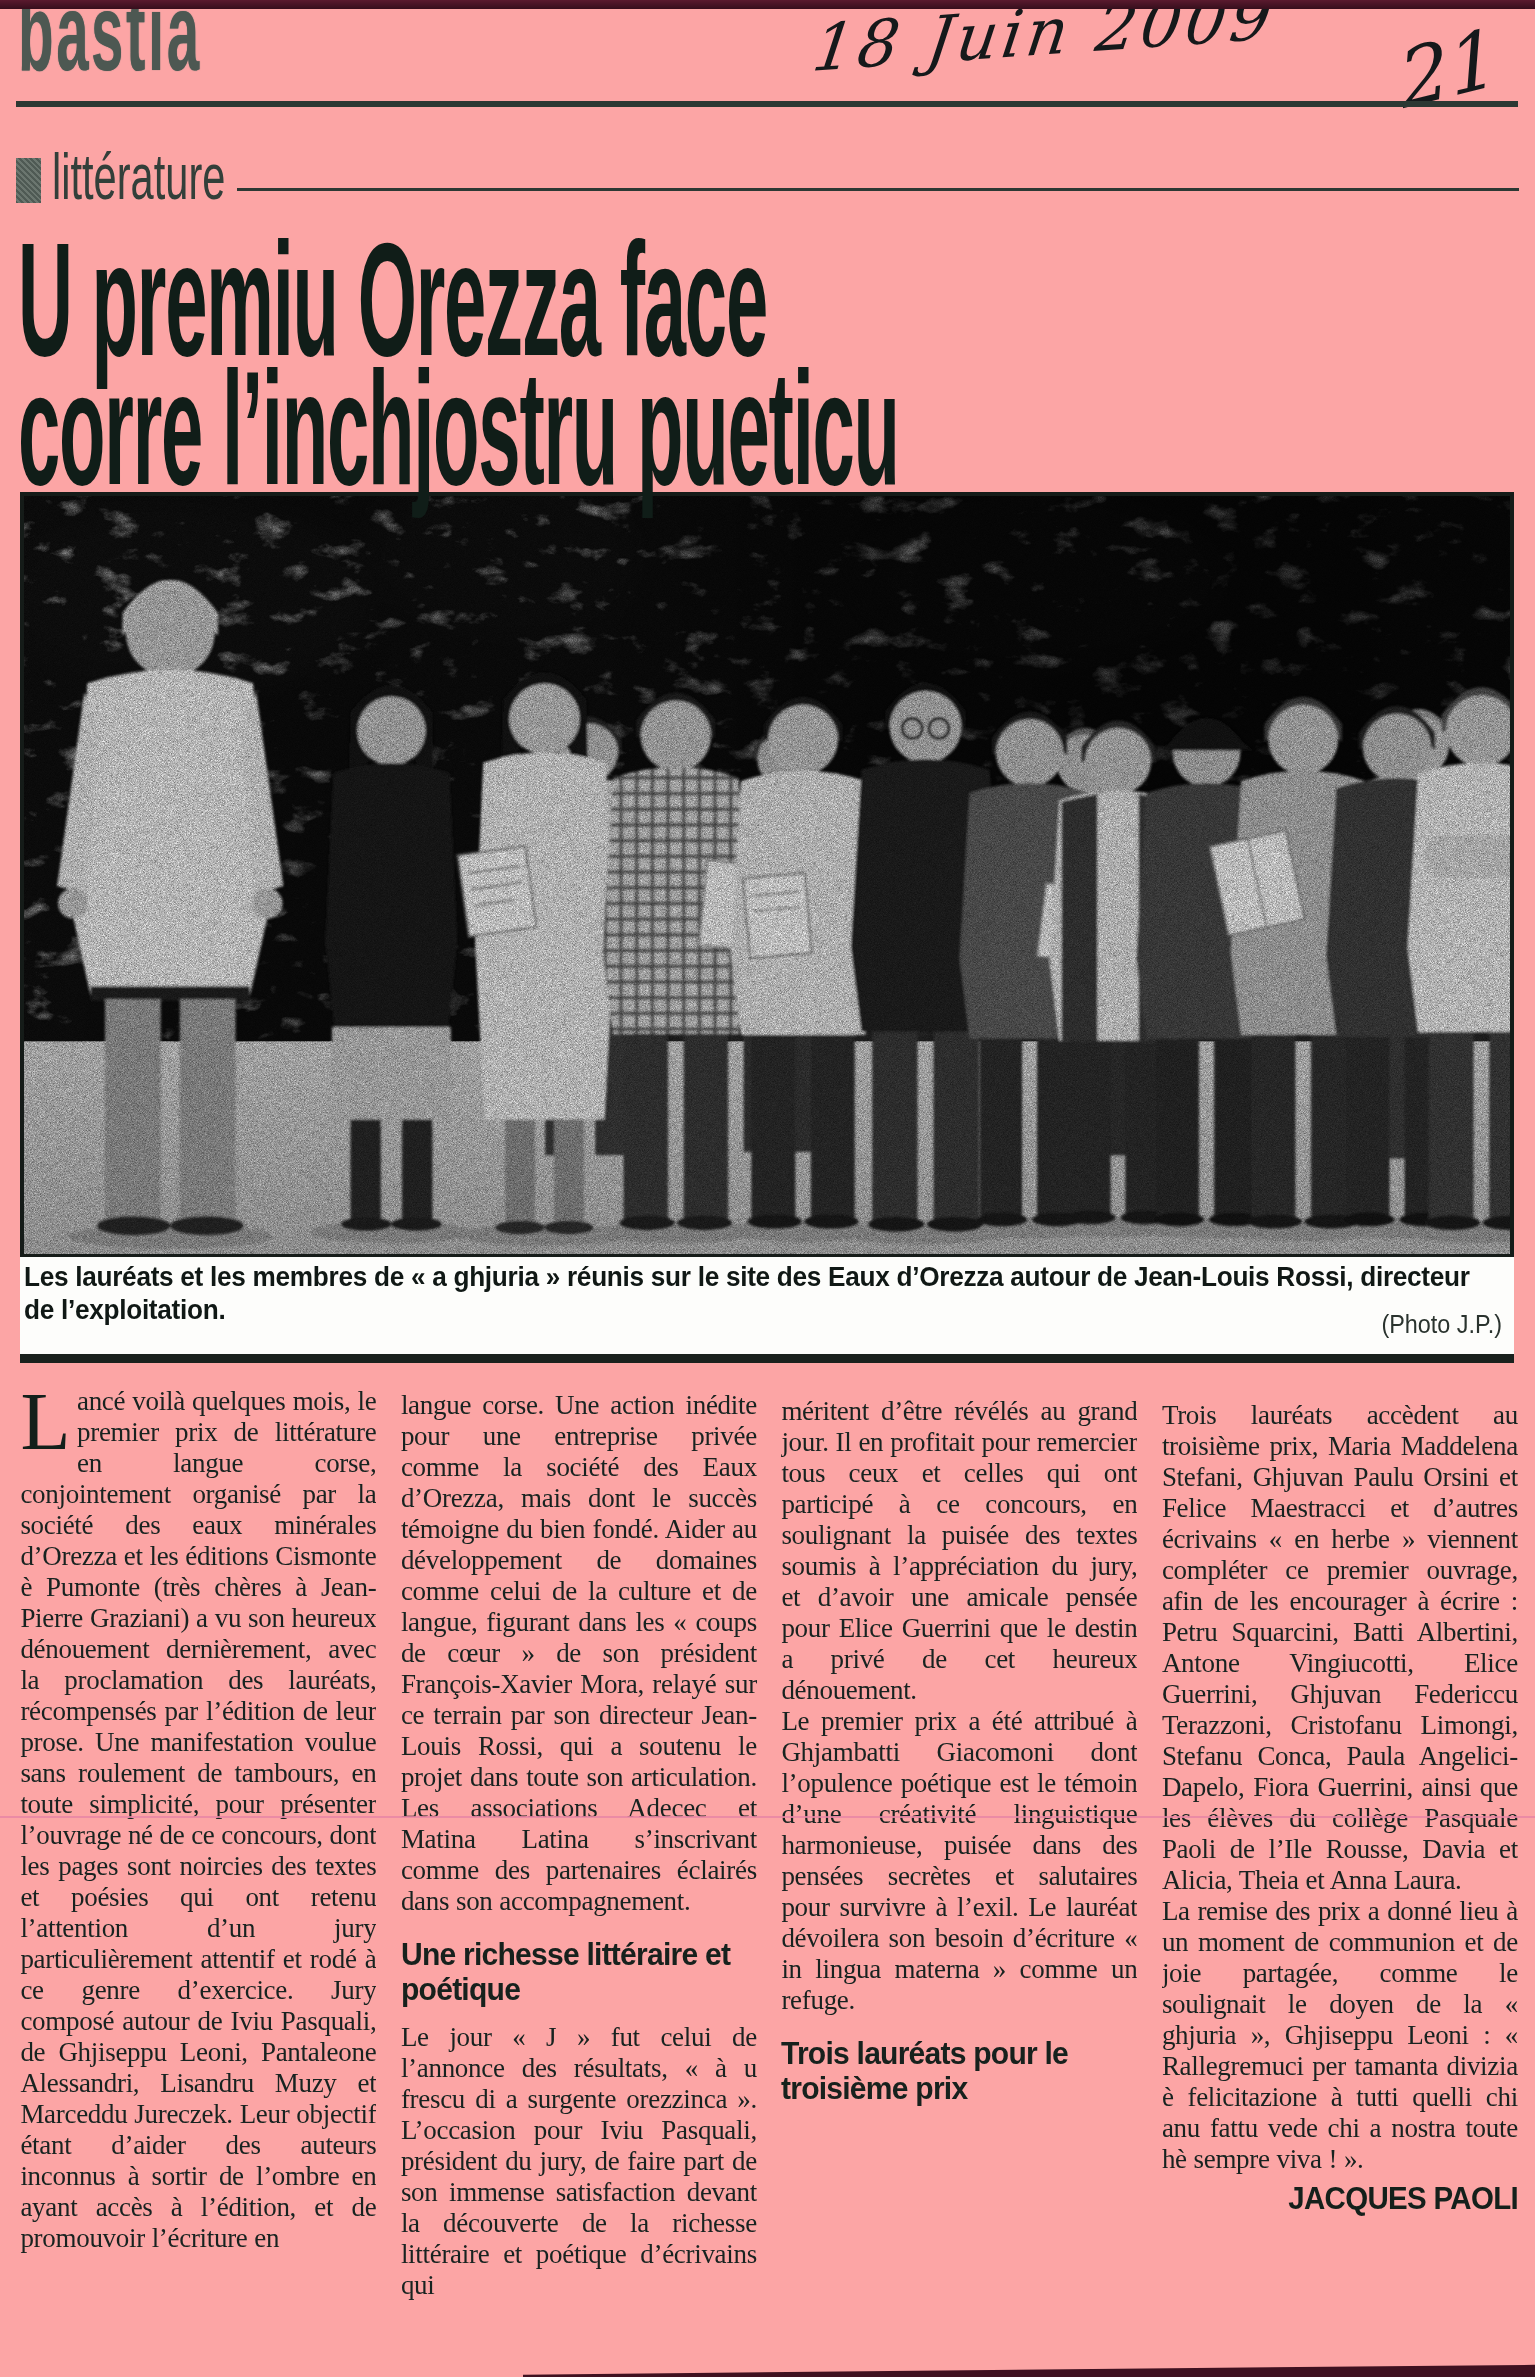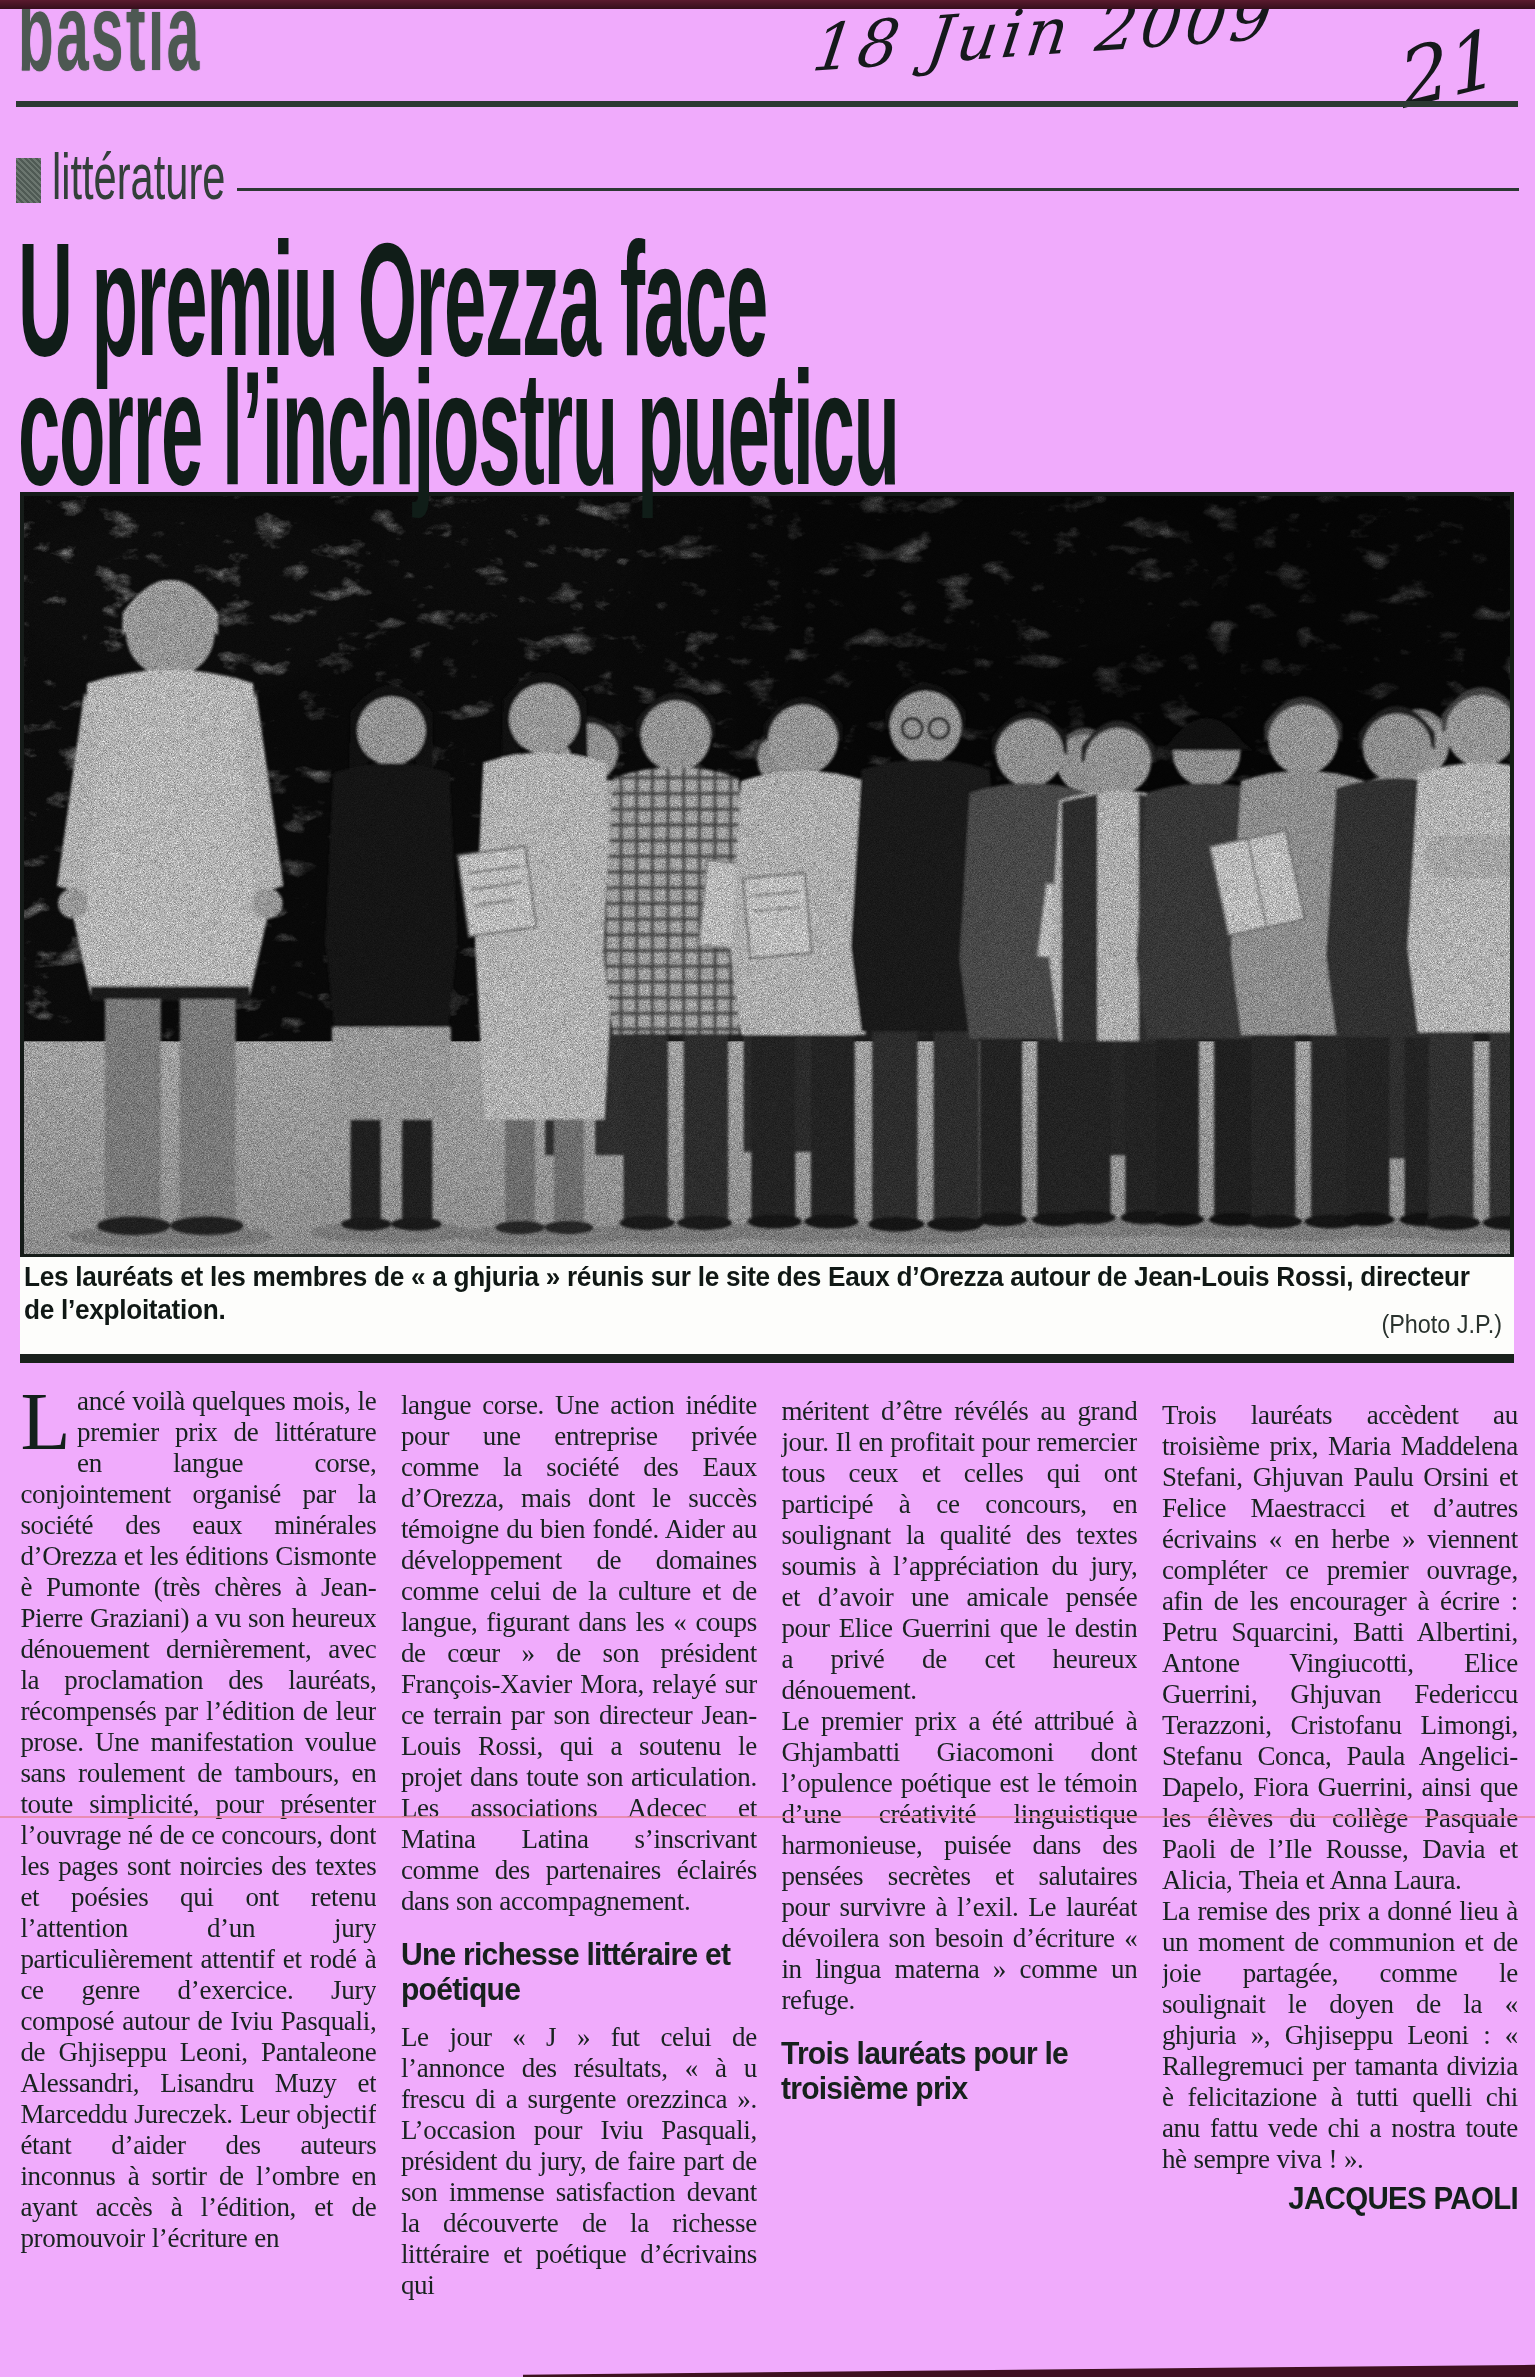--- a/index.html
+++ b/index.html
@@ -1,18 +1,18 @@
 <!DOCTYPE html>
 <html lang="fr" style="font-size:11px"><head>
 <meta charset="utf-8">
 <style>
   html,body{margin:0;padding:0;background:#e8e6e2;}
   .page{
     position:relative; width:1536px; height:2377px;
-    background:#f0abfc; overflow:hidden;
+    background:#fca5a5; overflow:hidden;
     font-family:"Liberation Serif", serif; color:#182320;
   }
   
   .topbar{position:absolute;top:0;left:0;width:1536px;height:8.8px;
     background:linear-gradient(#5a1a2e,#360e1c);z-index:9;}
   .bottombar{position:absolute;left:523px;right:0;bottom:0;height:13px;
     background:#3f1120;clip-path:polygon(0 82%,100% 6%,100% 100%,0 100%);z-index:9;}
   .scanline{position:absolute;left:0;top:1816px;width:1536px;height:2px;
     background:#e886a4;opacity:.85;z-index:8;}
 
@@ -368,21 +368,21 @@
       <p class="body-p"><span class="dropcap">L</span><span>ancé voilà quelques mois, le premier prix de littérature en langue corse, conjointement organisé par la société des eaux minérales d’Orezza et les éditions Cismonte è Pumonte (très chères à Jean-Pierre Graziani) a vu son heureux dénouement dernièrement, avec la proclamation des lauréats, récompensés par l’édition de leur prose. Une manifestation voulue sans roulement de tambours, en toute simplicité, pour présenter l’ouvrage né de ce concours, dont les pages sont noircies des textes et poésies qui ont retenu l’attention d’un jury particulièrement attentif et rodé à ce genre d’exercice. Jury composé autour de Iviu Pasquali, de Ghjiseppu Leoni, Pantaleone Alessandri, Lisandru Muzy et Marceddu Jureczek. Leur objectif étant d’aider des auteurs inconnus à sortir de l’ombre en ayant accès à l’édition, et de promouvoir l’écriture en</span></p>
     </div>
 
     <div class="col">
       <p class="body-p">langue corse. Une action inédite pour une entreprise privée comme la société des Eaux d’Orezza, mais dont le succès témoigne du bien fondé. Aider au développement de domaines comme celui de la culture et de langue, figurant dans les « coups de cœur » de son président François-Xavier Mora, relayé sur ce terrain par son directeur Jean-Louis Rossi, qui a soutenu le projet dans toute son articulation. Les associations Adecec et Matina Latina s’inscrivant comme des partenaires éclairés dans son accompagnement.</p>
       <h2 class="subhead">Une richesse littéraire et poétique</h2>
       <p class="body-p">Le jour « J » fut celui de l’annonce des résultats, « à u frescu di a surgente orezzinca ». L’occasion pour Iviu Pasquali, président du jury, de faire part de son immense satisfaction devant la découverte de la richesse littéraire et poétique d’écrivains qui</p>
     </div>
 
     <div class="col">
-      <p class="body-p">méritent d’être révélés au grand jour. Il en profitait pour remercier tous ceux et celles qui ont participé à ce concours, en soulignant la qualité des textes soumis à l’appréciation du jury, et d’avoir une amicale pensée pour Elice Guerrini que le destin a privé de cet heureux dénouement.</p>
+      <p class="body-p">méritent d’être révélés au grand jour. Il en profitait pour remercier tous ceux et celles qui ont participé à ce concours, en soulignant la puisée des textes soumis à l’appréciation du jury, et d’avoir une amicale pensée pour Elice Guerrini que le destin a privé de cet heureux dénouement.</p>
       <p class="body-p">Le premier prix a été attribué à Ghjambatti Giacomoni dont l’opulence poétique est le témoin d’une créativité linguistique harmonieuse, puisée dans des pensées secrètes et salutaires pour survivre à l’exil. Le lauréat dévoilera son besoin d’écriture « in lingua materna » comme un refuge.</p>
       <h2 class="subhead">Trois lauréats pour le troisième prix</h2>
     </div>
 
     <div class="col">
       <p class="body-p">Trois lauréats accèdent au troisième prix, Maria Maddelena Stefani, Ghjuvan Paulu Orsini et Felice Maestracci et d’autres écrivains « en herbe » viennent compléter ce premier ouvrage, afin de les encourager à écrire : Petru Squarcini, Batti Albertini, Antone Vingiucotti, Elice Guerrini, Ghjuvan Federiccu Terazzoni, Cristofanu Limongi, Stefanu Conca, Paula Angelici-Dapelo, Fiora Guerrini, ainsi que les élèves du collège Pasquale Paoli de l’Ile Rousse, Davia et Alicia, Theia et Anna Laura.</p>
       <p class="body-p">La remise des prix a donné lieu à un moment de communion et de joie partagée, comme le soulignait le doyen de la « ghjuria », Ghjiseppu Leoni : « Rallegremuci per tamanta divizia è felicitazione à tutti quelli chi anu fattu vede chi a nostra toute hè sempre viva ! ».</p>
       <div class="byline">JACQUES PAOLI</div>
     </div>
 

